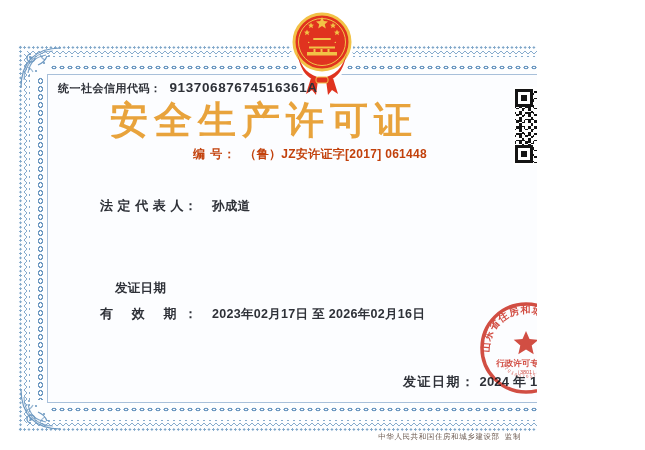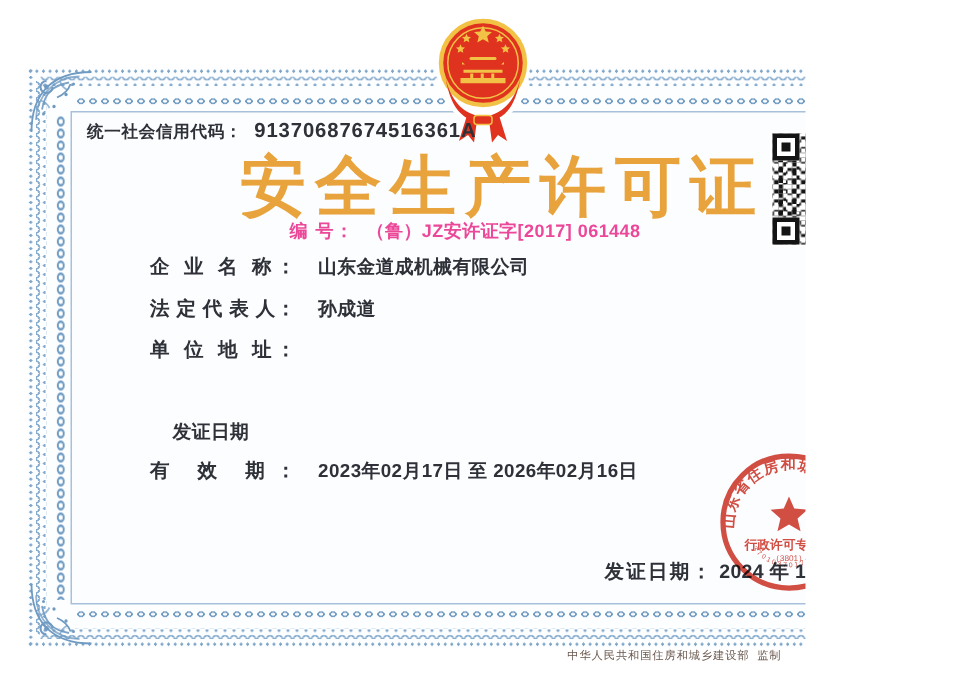--- a/index.html
+++ b/index.html
@@ -51,25 +51,25 @@
   .corner.tl{ left:2px; top:2px; }
   .corner.tr{ right:2px; top:2px; transform:scaleX(-1); }
   .corner.bl{ left:2px; bottom:2px; transform:scaleY(-1); }
   .corner.br{ right:2px; bottom:2px; transform:scale(-1,-1); }
 
   
   .credit-line{ position:absolute; left:58px; top:78px; white-space:nowrap; color:#2e3138; }
   .credit-label{ font-size:11px; font-weight:bold; letter-spacing:.5px; }
   .credit-code{ font-size:13.5px; font-weight:bold; margin-left:8px; letter-spacing:.6px; }
 
-  .title{ position:absolute; left:110px; top:95px; width:400px; text-align:right;
-          font-size:44px; font-weight:bold; letter-spacing:6px; color:#e8a33c; white-space:nowrap; }
+  .title{ position:absolute; left:110px; top:95px; width:400px; text-align:left;
+          font-size:38px; font-weight:bold; letter-spacing:6px; color:#e8a33c; white-space:nowrap; }
 
   .number-line{ position:absolute; left:110px; top:146px; width:400px; text-align:center;
-          font-size:12px; color:#ec4899; white-space:nowrap; }
+          font-size:12px; color:#c2410c; white-space:nowrap; }
   .number-label{ font-weight:bold; letter-spacing:1px; }
   .number-value{ font-weight:bold; margin-left:8px; letter-spacing:.3px; }
 
   .qr{ position:absolute; left:513px; top:87px; width:78px; height:78px; }
 
   .field-row{ position:absolute; left:100px; width:490px; display:flex; align-items:flex-start;
           color:#2e3138; white-space:nowrap; }
   .f-label{ display:inline-block; width:97px; font-size:13px; font-weight:bold;
           text-align:justify; text-align-last:justify; flex:none; }
   .f-value{ margin-left:15px; font-size:12.5px; font-weight:600; padding-top:1px; letter-spacing:.3px; }
@@ -238,30 +238,25 @@
       <rect x="64" y="8" width="6" height="6" fill="#141414"></rect>
       <rect x="2" y="58" width="18" height="18" fill="#ffffff"></rect>
       <rect x="3.5" y="59.5" width="15" height="15" fill="none" stroke="#141414" stroke-width="3"></rect>
       <rect x="8" y="64" width="6" height="6" fill="#141414"></rect>
       <rect x="56" y="56" width="12" height="12" fill="#ffffff"></rect>
       <rect x="57.5" y="57.5" width="9" height="9" fill="none" stroke="#141414" stroke-width="2"></rect>
       <rect x="60.5" y="60.5" width="3" height="3" fill="#141414"></rect>
     </g>
   </svg>
 
-  <div class="field-row" style="top:169px">
-    <span class="f-label">企 业 名 称：</span>
-    <span class="f-value">山东金道成机械有限公司</span>
-  </div>
   <div class="field-row" style="top:197px">
     <span class="f-label">法 定 代 表 人：</span>
     <span class="f-value">孙成道</span>
   </div>
   <div class="field-row" style="top:224px">
-    <span class="f-label">单 位 地 址：</span>
   </div>
   <div class="field-row" style="top:279px">
     <span class="f-value">发证日期</span>
   </div>
   <div class="field-row" style="top:305px">
     <span class="f-label">有 效 期：</span>
     <span class="f-value">2023年02月17日    至    2026年02月16日</span>
   </div>
 
   <div class="issue-row" style="top:372px">

